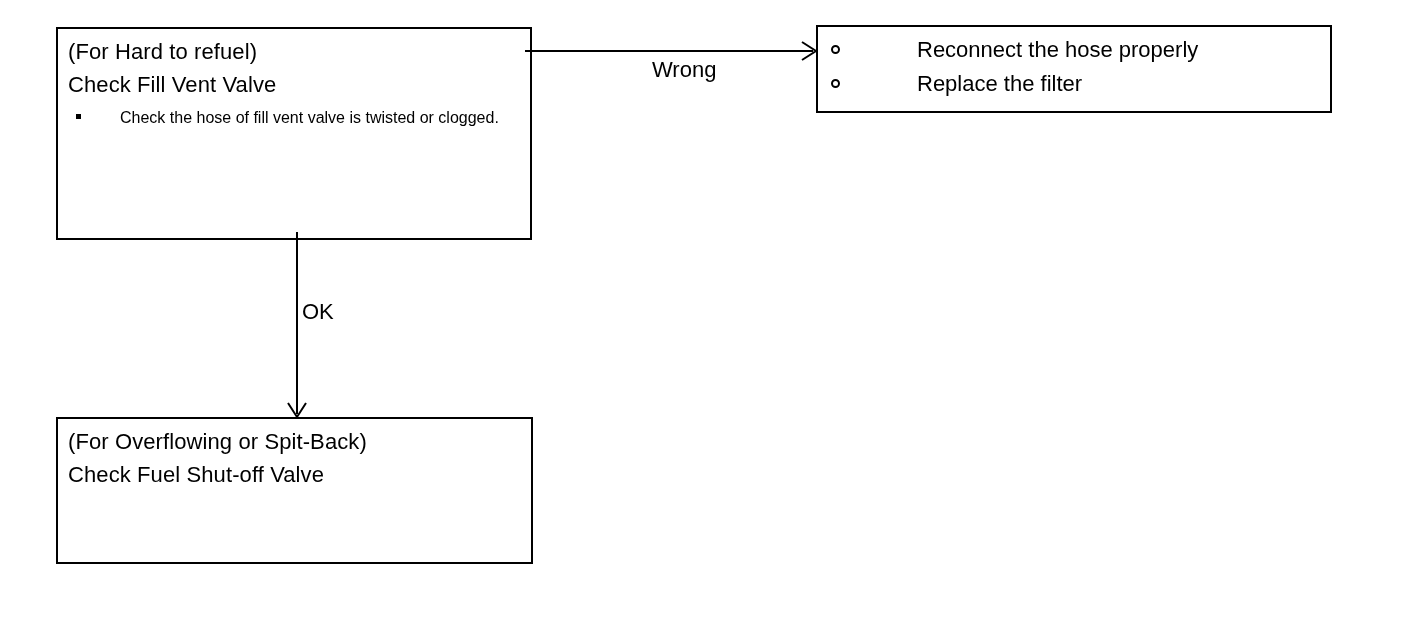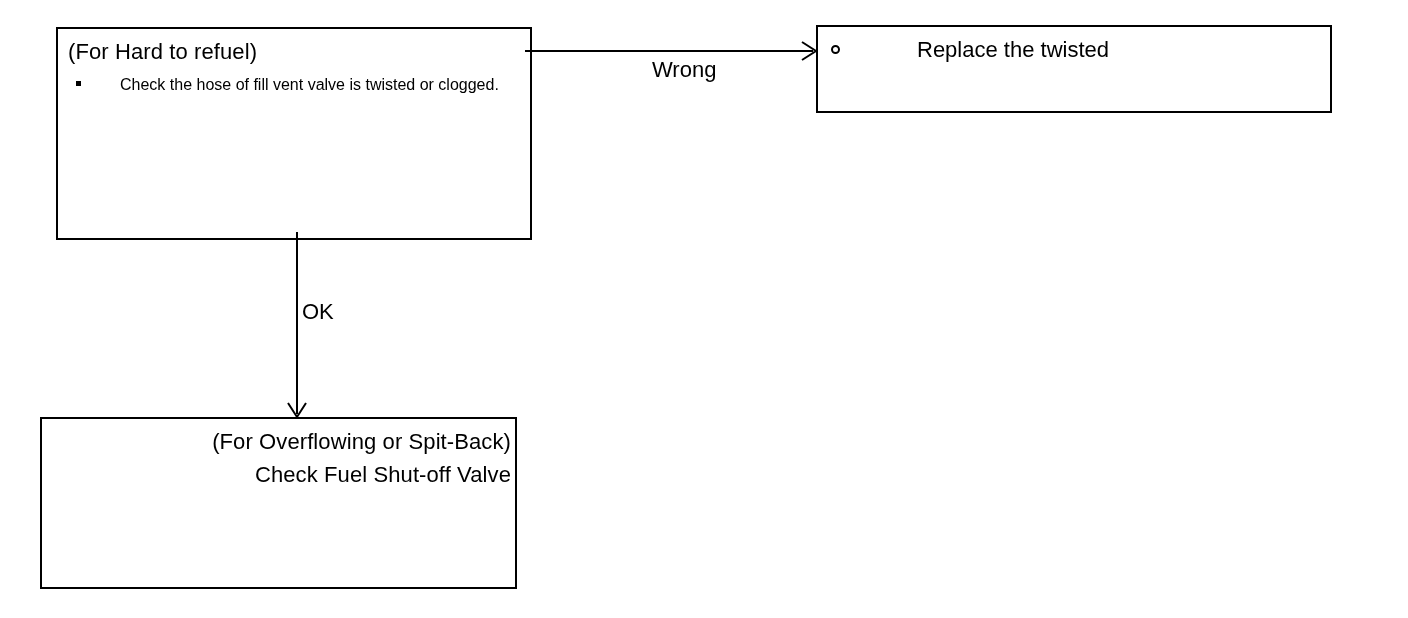--- a/index.html
+++ b/index.html
@@ -26,25 +26,24 @@
     background: #ffffff;
     text-decoration: underline;
   }
   .node-check-fill-vent {
     left: 56px;
     top: 27px;
     width: 476px;
     height: 213px;
   }
   .node-check-fuel-shutoff {
-    left: 40px;
+    left: 56px;
     top: 417px;
     width: 477px;
-    height: 172px;
-    text-align: right;
+    height: 147px;
   }
   .node-actions {
     left: 816px;
     top: 25px;
     width: 516px;
     height: 88px;
   }
 
   .node-inner {
     position: absolute;
@@ -143,20 +142,21 @@
   }
 </style>
 </head>
 <body>
 
 <div id="canvas">
 
   <div class="node node-check-fill-vent">
     <div class="node-inner">
       <div class="head-line">(For Hard to refuel)</div>
+      <div class="head-line">Check Fill Vent Valve</div>
       <ul class="bullets">
         <li>
           <span class="dot"></span>
           <span class="bullet-text">Check the hose of fill vent valve is twisted or clogged.</span>
         </li>
       </ul>
     </div>
   </div>
 
   <div class="node node-check-fuel-shutoff">
@@ -164,21 +164,25 @@
       <div class="head-line">(For Overflowing or Spit-Back)</div>
       <div class="head-line">Check Fuel Shut-off Valve</div>
     </div>
   </div>
 
   <div class="node node-actions">
     <div class="node-inner">
       <ul class="circle-bullets">
         <li>
           <span class="ring"></span>
-          <span>Replace the twisted</span>
+          <span>Reconnect the hose properly</span>
+        </li>
+        <li>
+          <span class="ring"></span>
+          <span>Replace the filter</span>
         </li>
       </ul>
     </div>
   </div>
 
   <div class="connector conn-wrong">
     <svg width="300" height="34" viewBox="0 0 300 34">
       <line x1="0" y1="17" x2="288" y2="17" stroke="#000000" stroke-width="2"></line>
       <polyline points="277,8 291,17 277,26" fill="none" stroke="#000000" stroke-width="2"></polyline>
     </svg>

